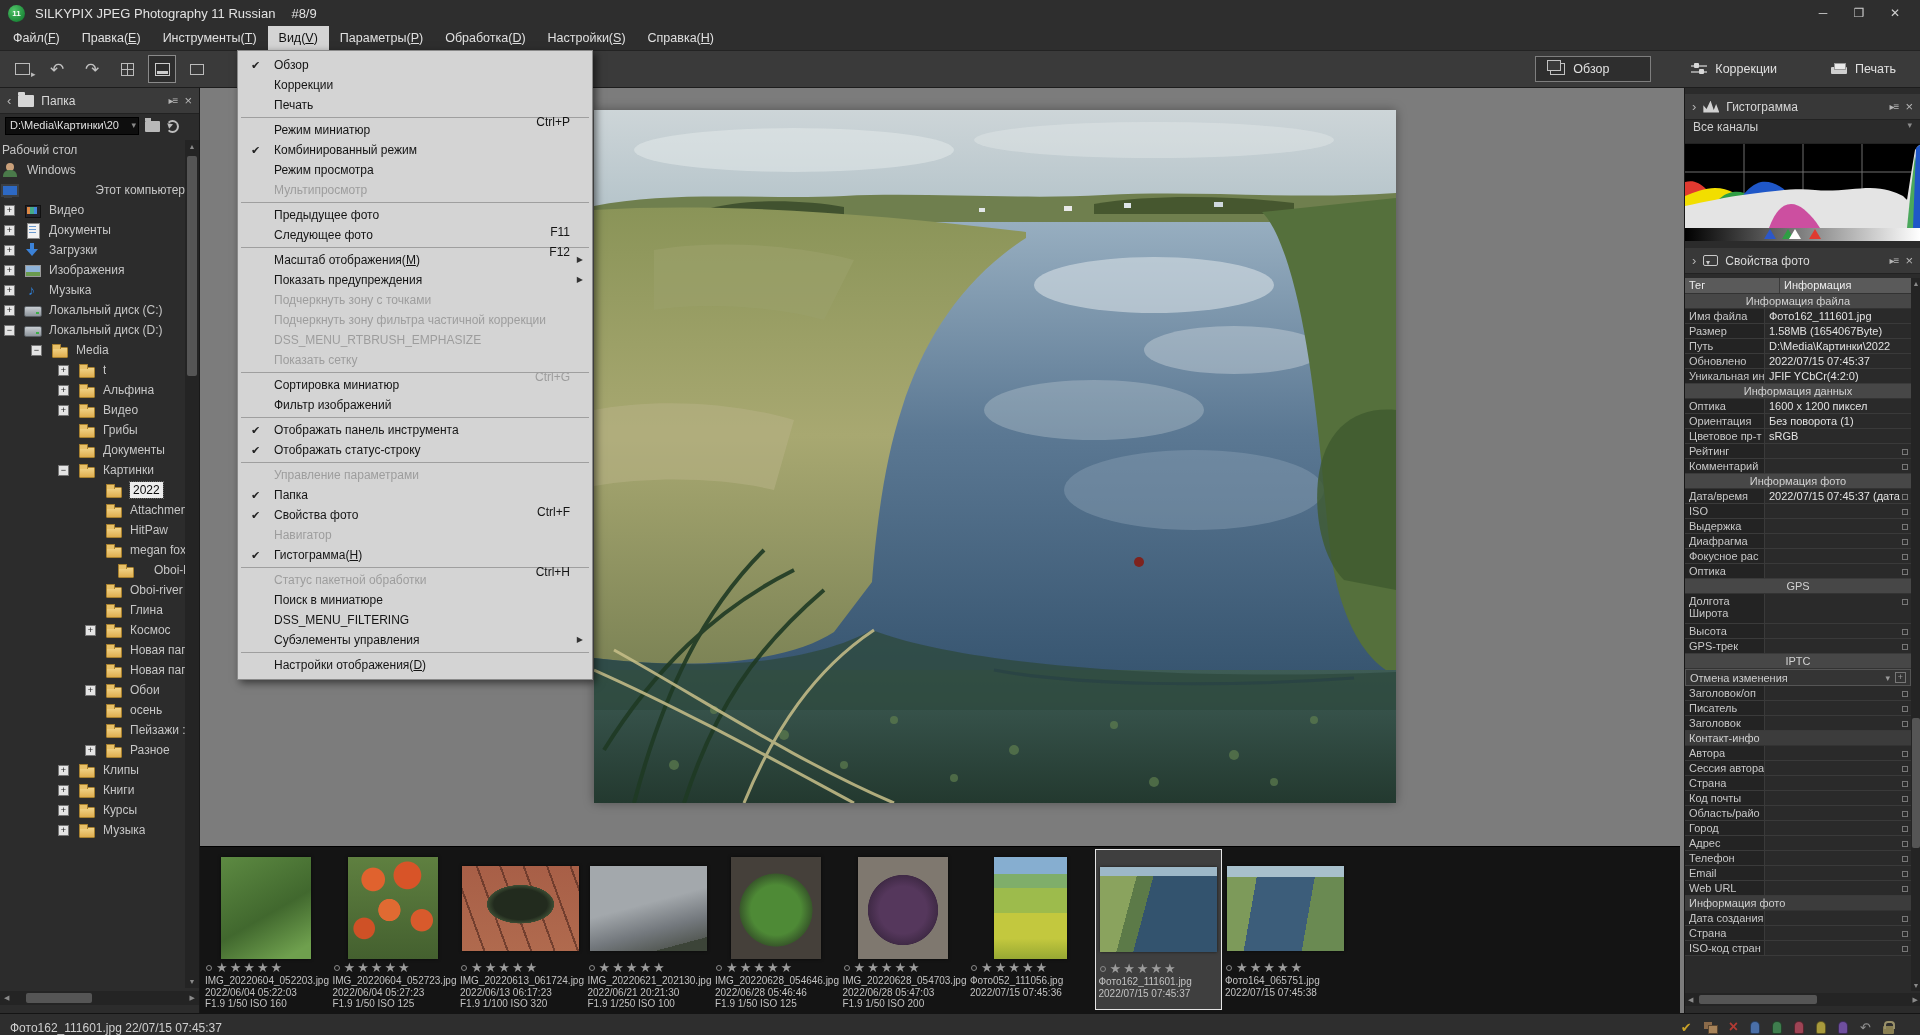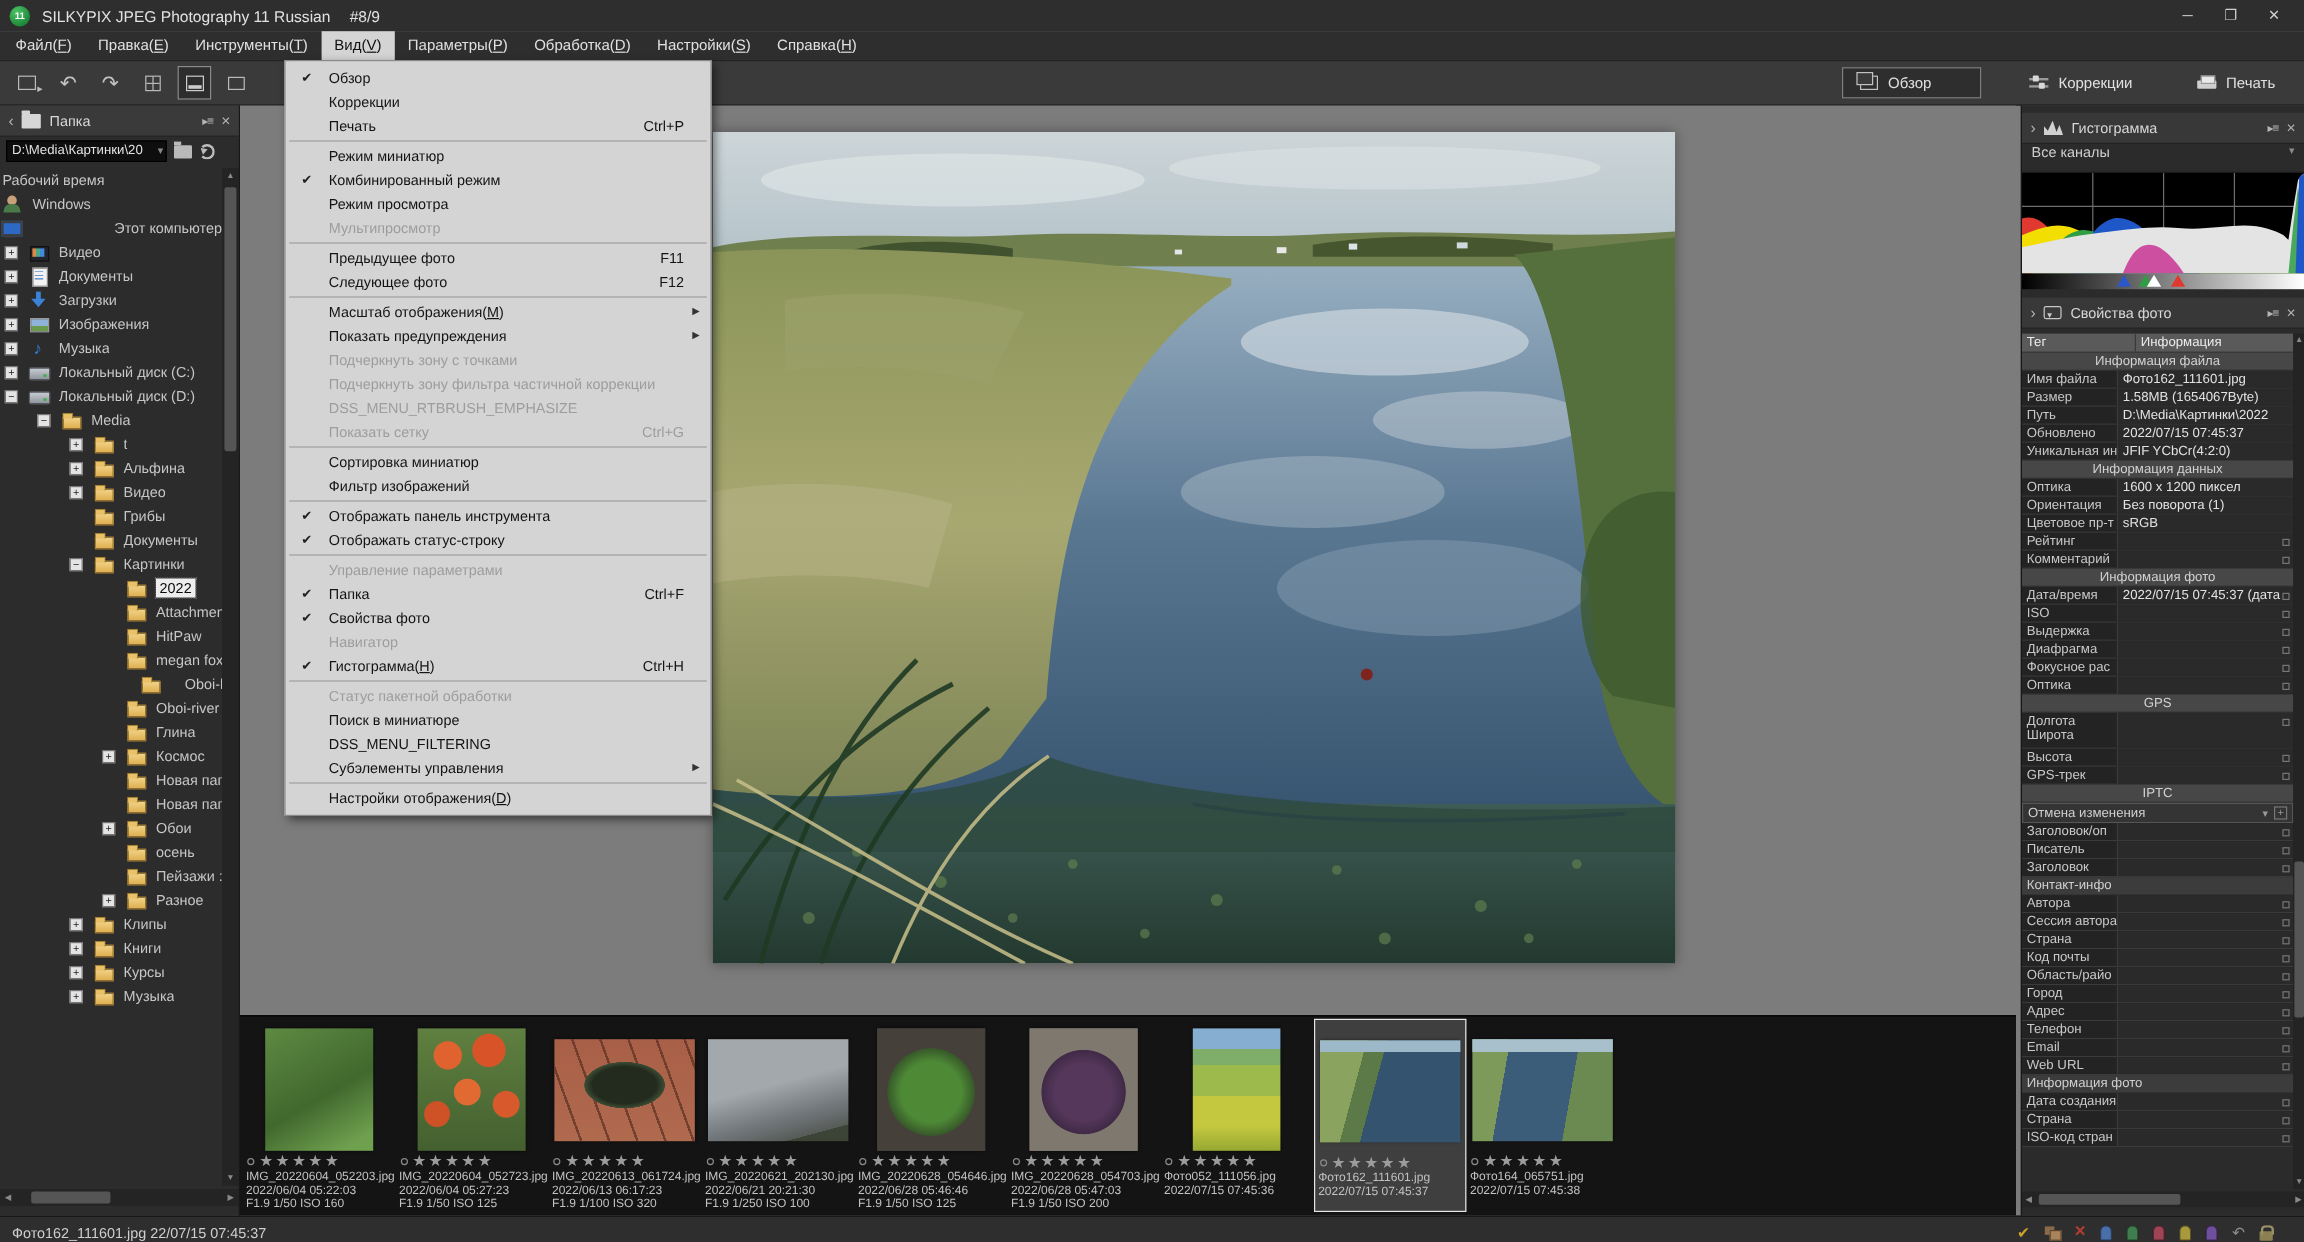--- a/index.html
+++ b/index.html
@@ -46,21 +46,21 @@
   .ic-printer { width:16px; height:13px; position:relative; }
   .ic-printer::before { content:""; position:absolute; left:0; right:0; top:4px; height:7px; background:#cfcfcf; border-radius:1px; }
   .ic-printer::after { content:""; position:absolute; left:3px; top:0; width:10px; height:5px; background:#e8e8e8; border:1px solid #999; }
 
   
   #view-menu { left:237px; top:50px; width:356px; background:#d4d4d4; border:1px solid #8a8a8a; box-shadow:3px 3px 8px rgba(0,0,0,.55); z-index:100; padding:4px 0; }
   .mi { height:20px; line-height:20px; position:relative; padding-left:36px; font-size:12px; color:#141414; white-space:nowrap; }
   .mi u { text-decoration:underline; }
   .mi.disabled { color:#9d9d9d; }
   .mi .check { position:absolute; left:13px; top:0; font-size:11px; color:#222; }
-  .mi .shortcut { position:absolute; right:22px; top:0; }
+  .mi .shortcut { position:absolute; right:22px; top:17px; }
   .mi .subarrow { position:absolute; right:9px; top:0; font-size:8px; color:#333; }
   .msep { height:1px; background:#9f9f9f; margin:2px 3px; }
 
   
   #left-panel { left:0; top:88px; width:200px; height:925px; background:#2c2c2c; border-right:1px solid #181818; }
   .panel-header { height:26px; display:flex; align-items:center; background:#3a3a3a; border-bottom:1px solid #222; padding:0 7px; gap:7px; color:#d8d8d8; font-size:12px; }
   .ph-chev { color:#b5b5b5; font-size:13px; }
   .ph-spacer { flex:1; }
   .ph-menu { color:#b5b5b5; font-size:10px; letter-spacing:-1px; }
   .ph-close { color:#b5b5b5; font-size:13px; }
@@ -295,21 +295,21 @@
   </div>
   <div id="path-row">
     <div id="path-box">
       <span>D:\Media\Картинки\20</span><span class="dd">▾</span>
     </div>
     <span class="ic-folder-sm"></span>
     <span class="ic-refresh"></span>
   </div>
   <div id="folder-tree">
       <div class="trow" style="padding-left: 2px;">
-        <span class="tlabel">Рабочий время</span>
+        <span class="tlabel">Рабочий стол</span>
       </div>
       <div class="trow" style="padding-left: 2px;">
         <span class="ti user"></span>
         <span class="tlabel">Windows</span>
       </div>
       <div class="trow" style="padding-left: 0; justify-content: space-between;">
         <span class="ti computer"></span>
         <span class="tlabel">Этот компьютер</span>
       </div>
       <div class="trow" style="padding-left: 4px;">

